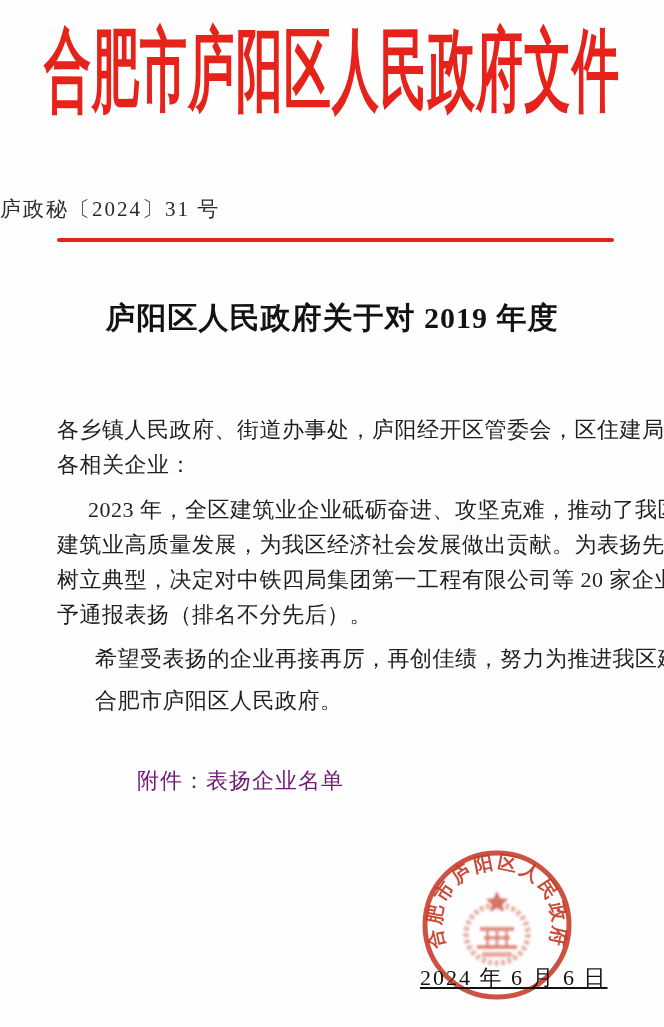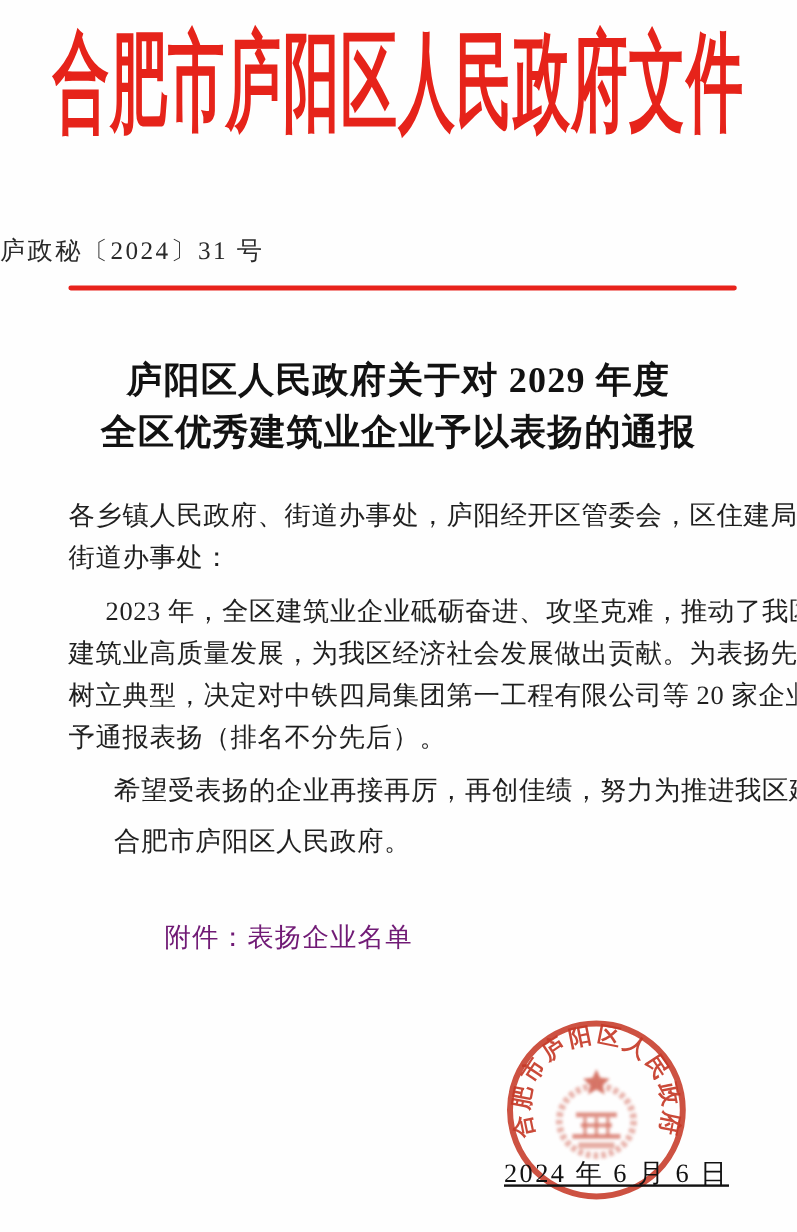--- a/index.html
+++ b/index.html
@@ -101,27 +101,26 @@
 
 <div class="page">
 
   <div class="doc-header">合肥市庐阳区人民政府文件</div>
 
   <div class="doc-number">庐政秘〔2024〕31 号</div>
 
   <div class="red-line"></div>
 
   <div class="doc-title">
-    <div>庐阳区人民政府关于对 2029 年度</div>
-    <div>全区优秀建筑业企业予以表扬的通报</div>
+    <div>庐阳区人民政府关于对 2019 年度</div>
   </div>
 
   <div class="doc-body">
     <div class="body-line">各乡镇人民政府、街道办事处，庐阳经开区管委会，区住建局，</div>
-    <div class="body-line">街道办事处：</div>
+    <div class="body-line">各相关企业：</div>
     <div class="body-line indent-first para2-start">2023 年，全区建筑业企业砥砺奋进、攻坚克难，推动了我区</div>
     <div class="body-line">建筑业高质量发展，为我区经济社会发展做出贡献。为表扬先进，</div>
     <div class="body-line">树立典型，决定对中铁四局集团第一工程有限公司等 20 家企业给</div>
     <div class="body-line">予通报表扬（排名不分先后）。</div>
     <div class="body-line para3 para3-start">希望受表扬的企业再接再厉，再创佳绩，努力为推进我区建</div>
     <div class="body-line para3">合肥市庐阳区人民政府。</div>
   </div>
 
   <div class="attachment-line">附件：表扬企业名单</div>
 

